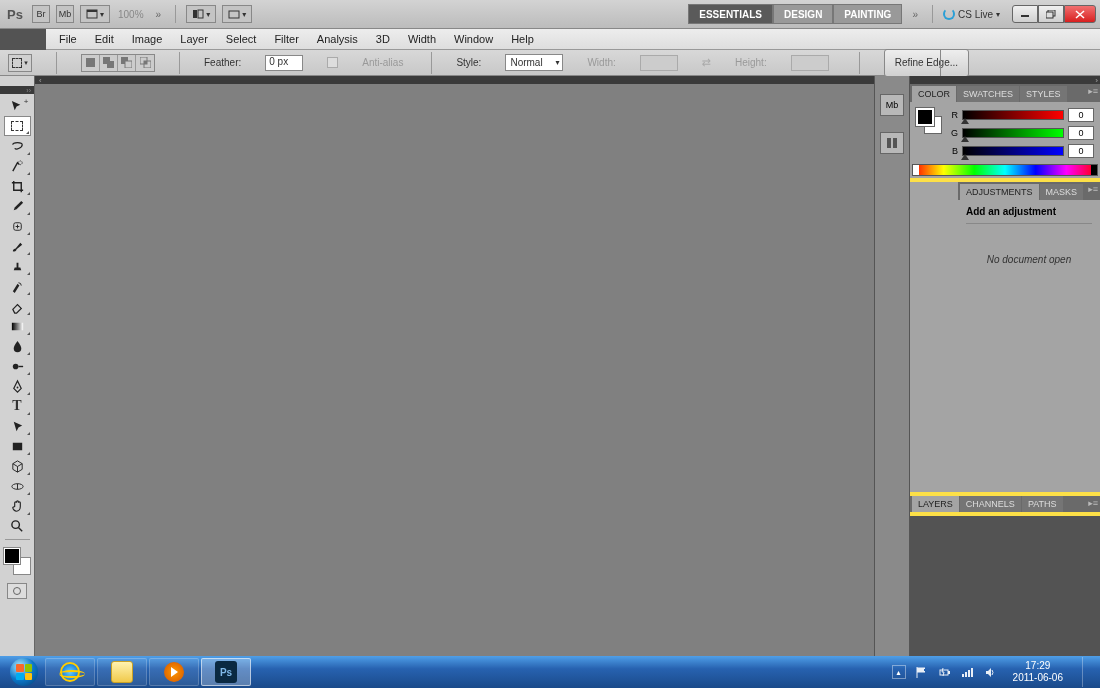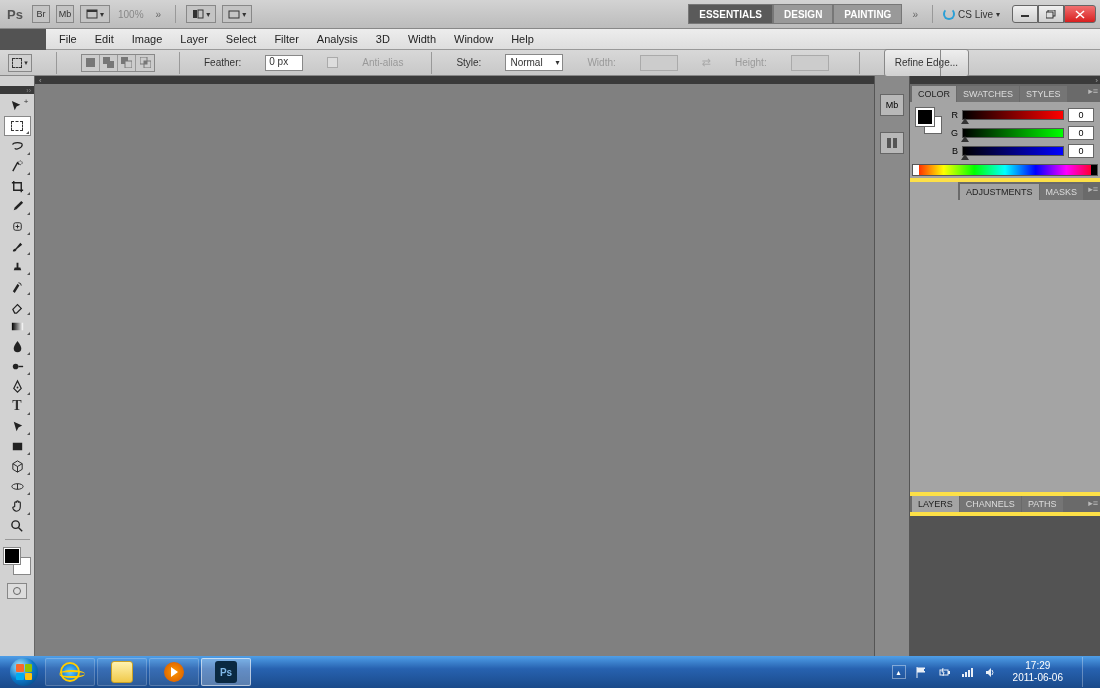--- a/index.html
+++ b/index.html
@@ -465,20 +465,25 @@
       </div>
       <div class="ramp"></div>
     </div>
 
     <div class="panel adj">
       <div class="panel-tabs">
         <div class="ptab active">ADJUSTMENTS</div>
         <div class="ptab">MASKS</div>
         <div class="panel-menu">▸≡</div>
       </div>
+      <div class="adj-body">
+        <div class="adj-title">Add an adjustment</div>
+        <hr style="border:none;border-top:1px solid #888;margin:4px 0">
+        <div class="adj-msg">No document open</div>
+      </div>
     </div>
 
     <div class="panel lay">
       <div class="panel-tabs">
         <div class="ptab active">LAYERS</div>
         <div class="ptab">CHANNELS</div>
         <div class="ptab">PATHS</div>
         <div class="panel-menu">▸≡</div>
       </div>
     </div>

